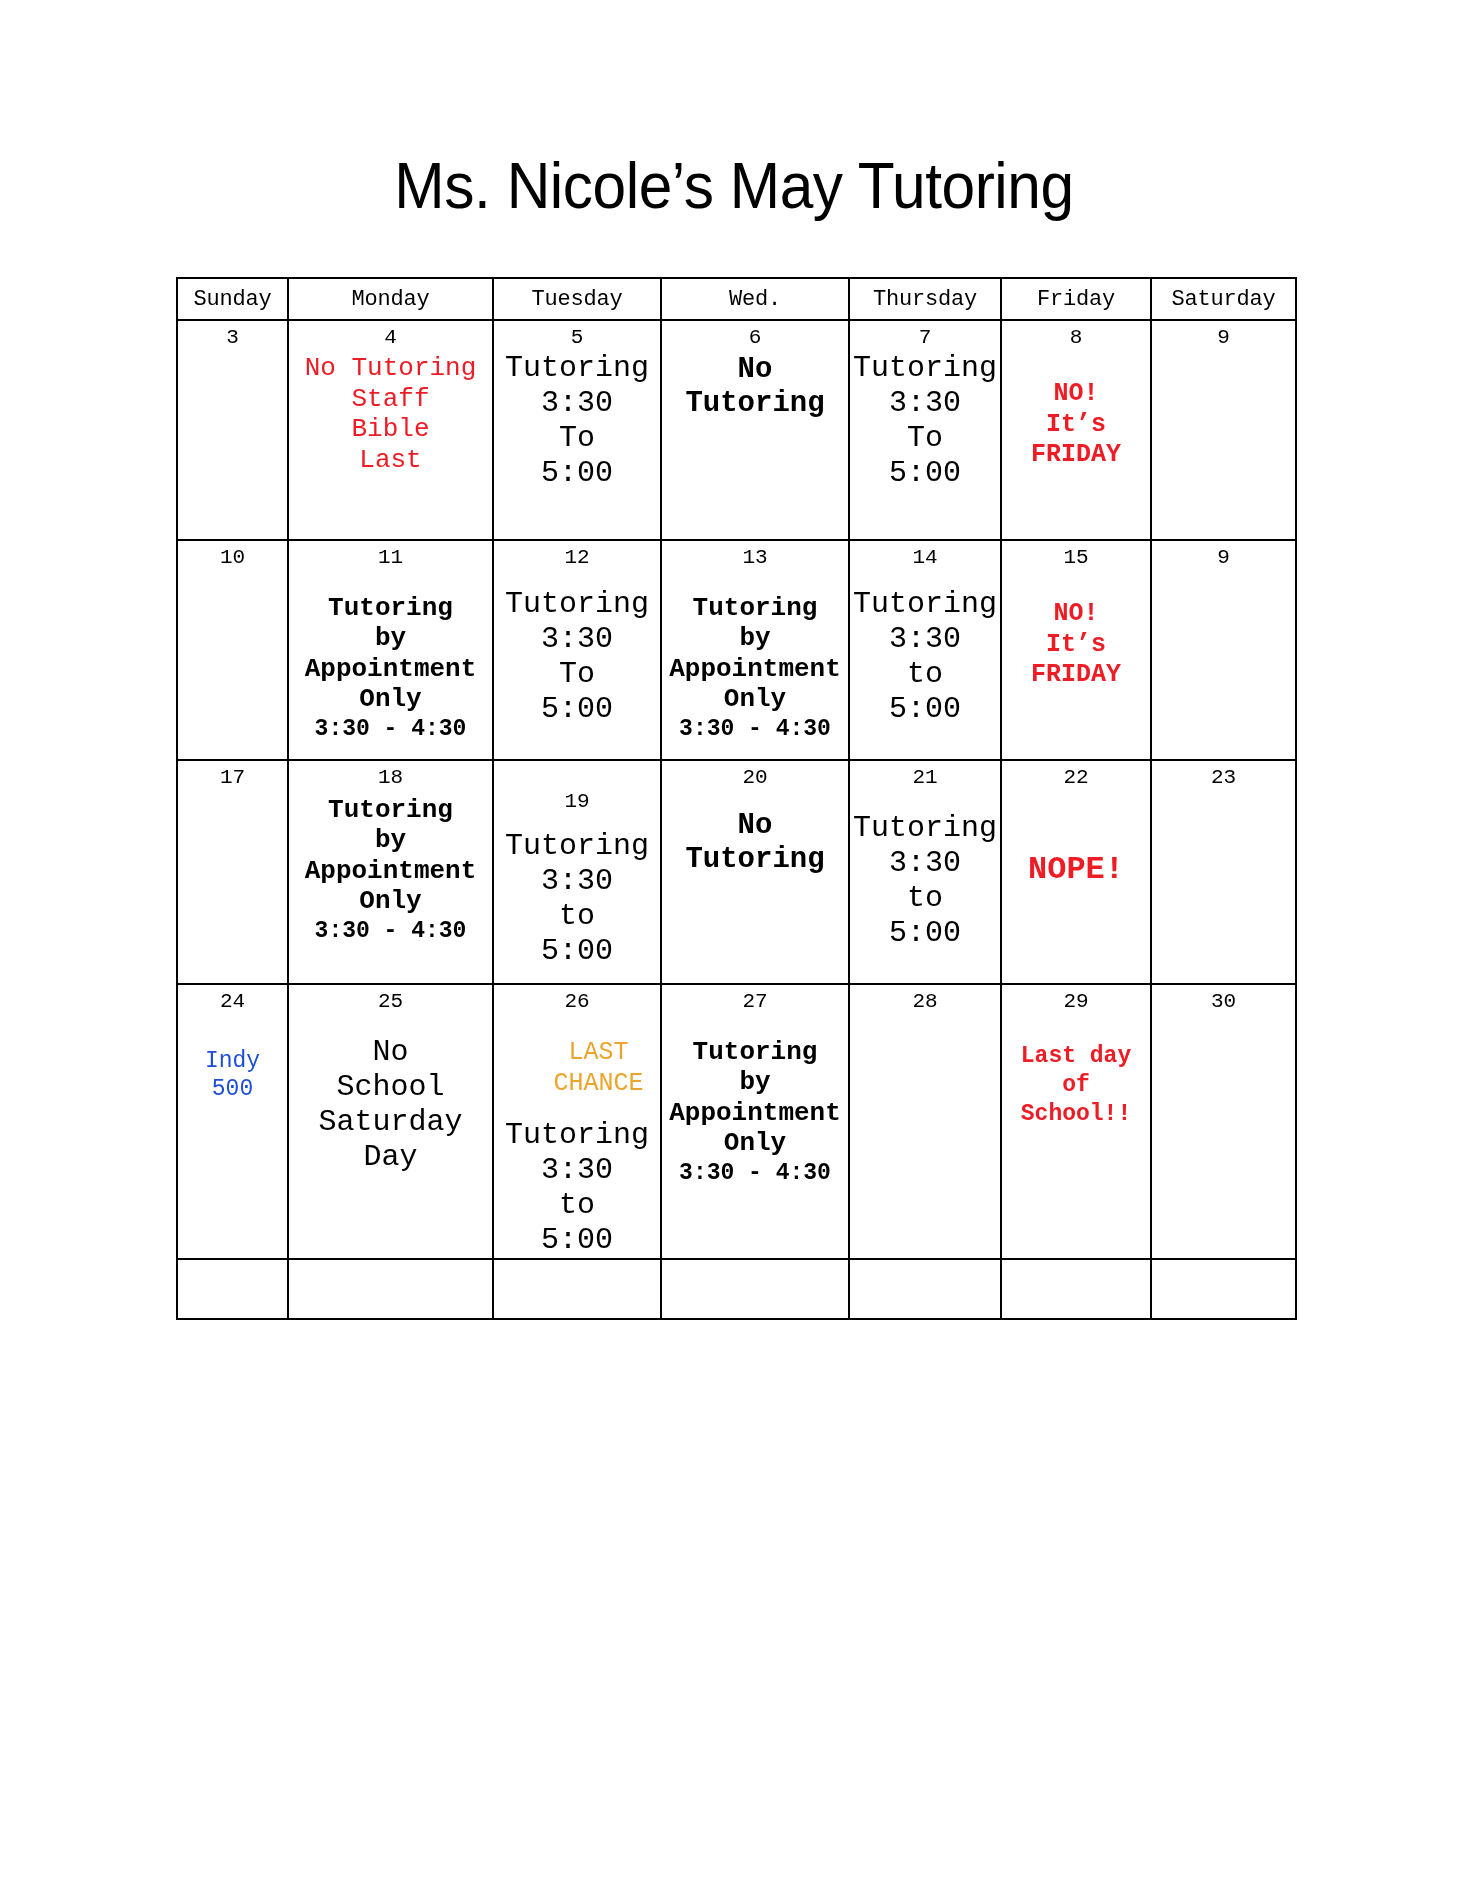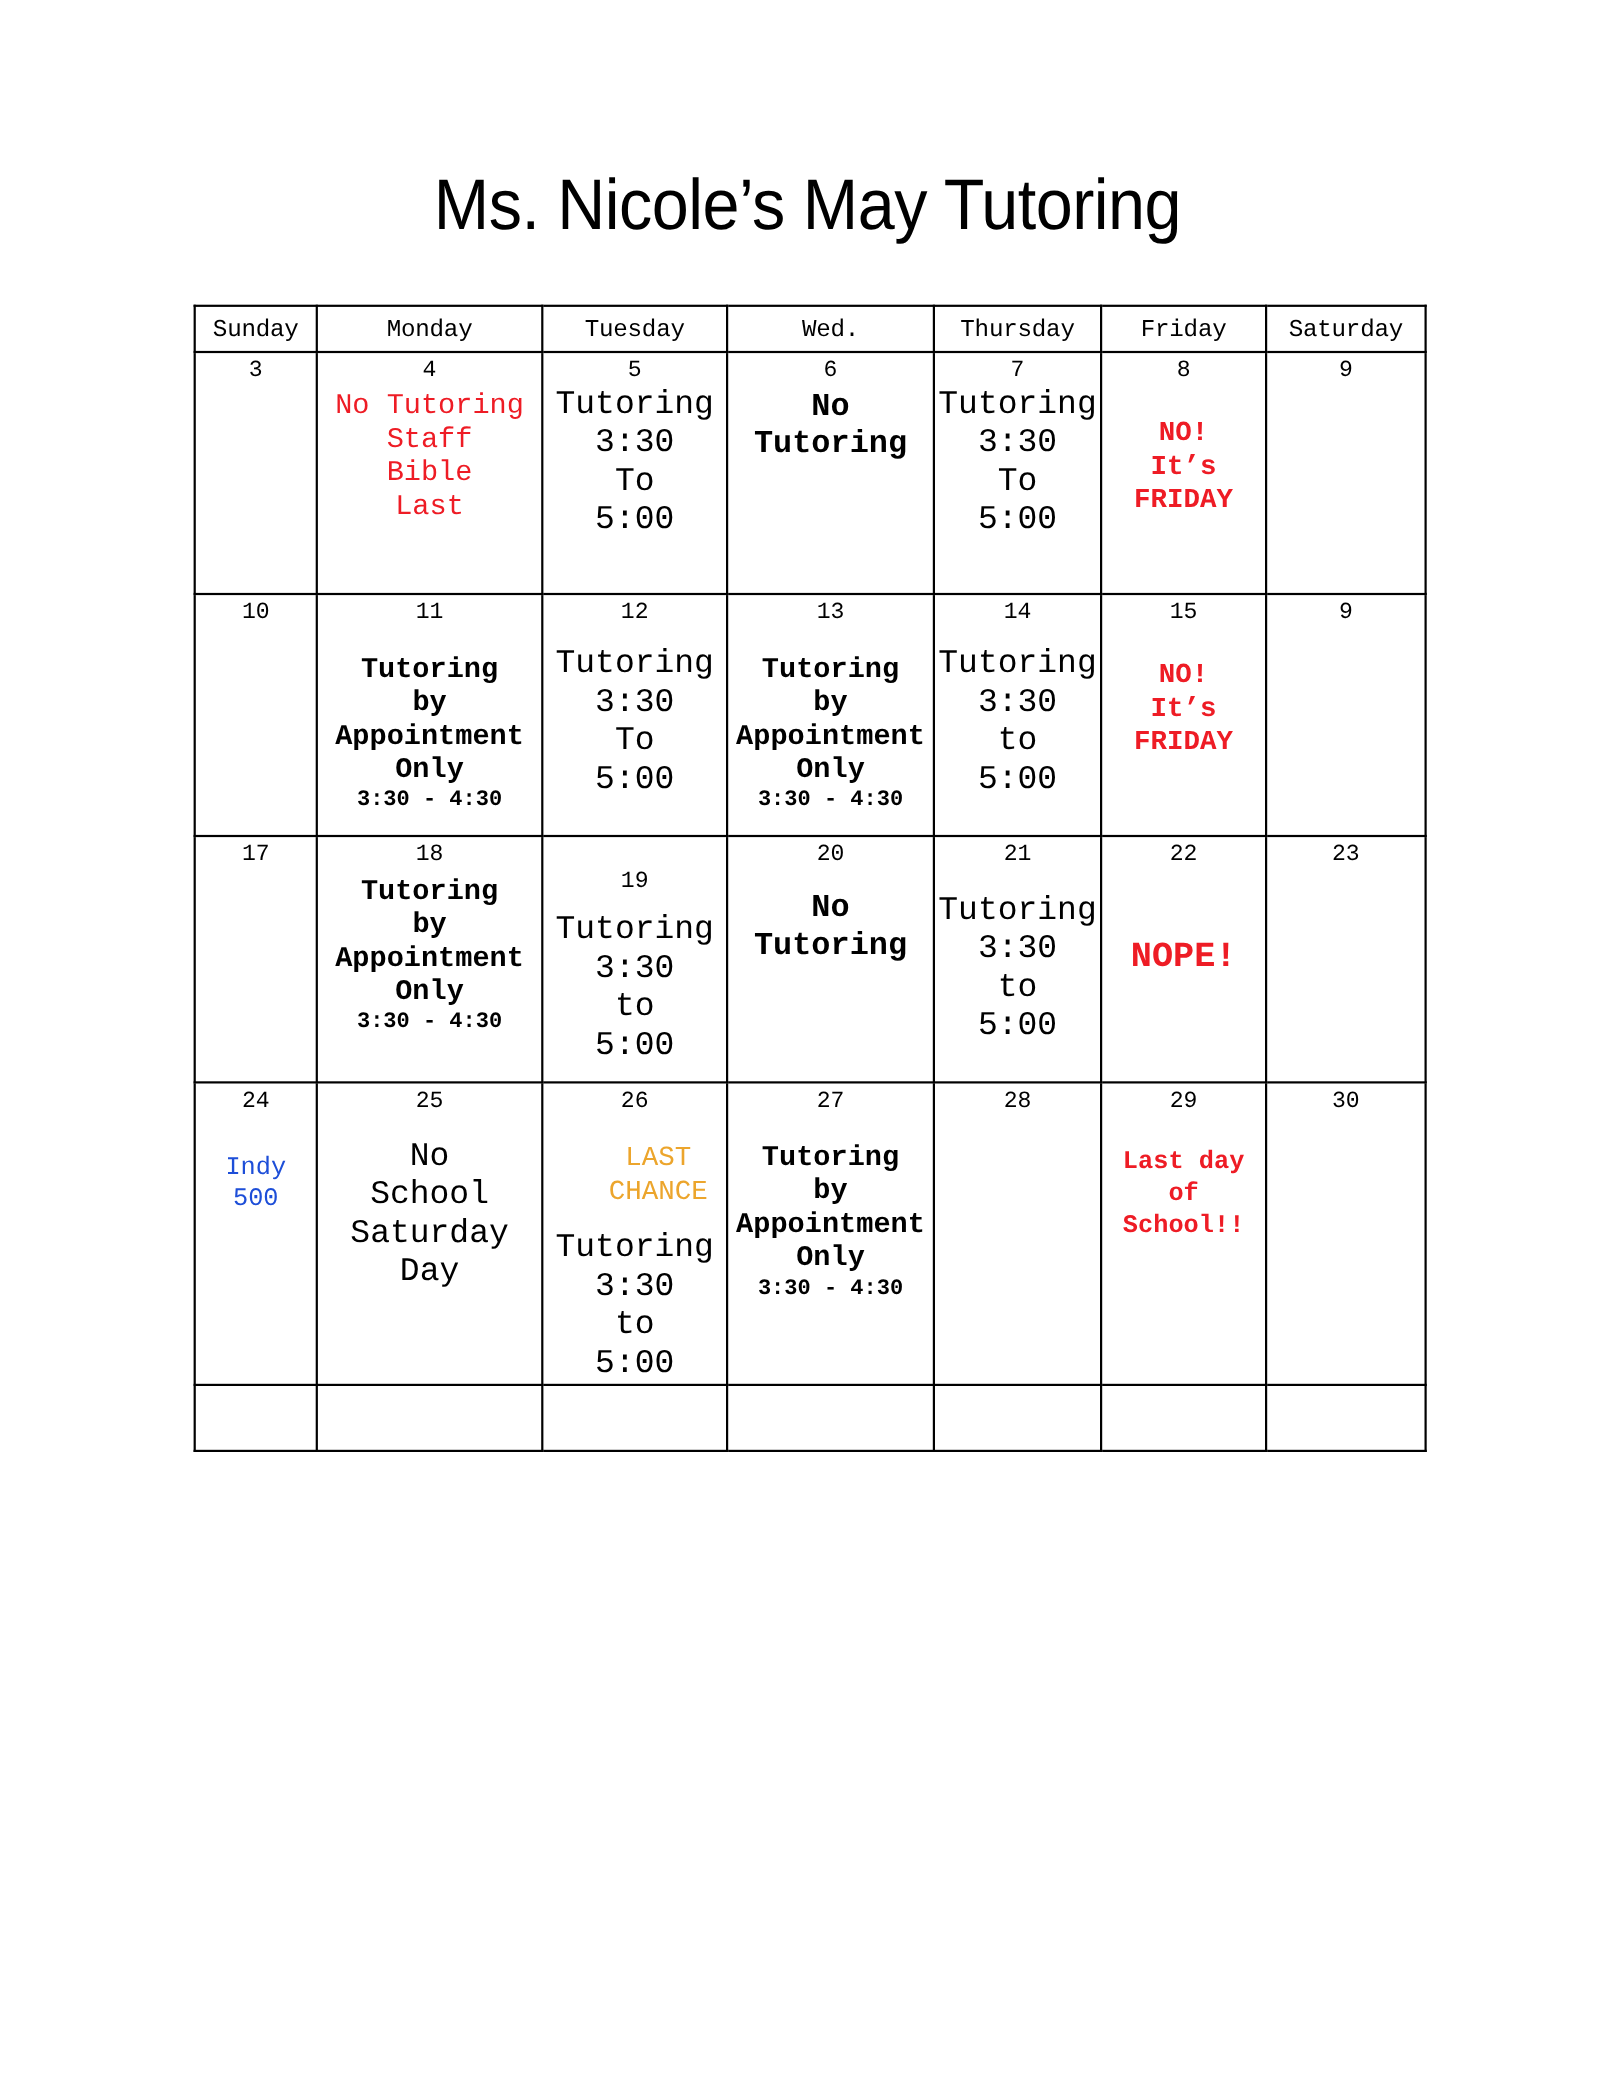--- a/index.html
+++ b/index.html
@@ -136,21 +136,21 @@
   .e-bold-appt {
     font-size: 26px;
     font-weight: bold;
     color: #000000;
     margin-top: 22px;
     line-height: 1.17;
   }
   .e-bold-appt.tight { margin-top: 4px; }
   .e-appt-time {
     display: block;
-    font-size: 20px;
+    font-size: 23px;
     font-weight: bold;
     color: #000000;
     margin-top: 1px;
   }
   .e-red-bold {
     font-size: 25px;
     font-weight: bold;
     color: #ee1c25;
     margin-top: 28px;
     line-height: 1.22;

